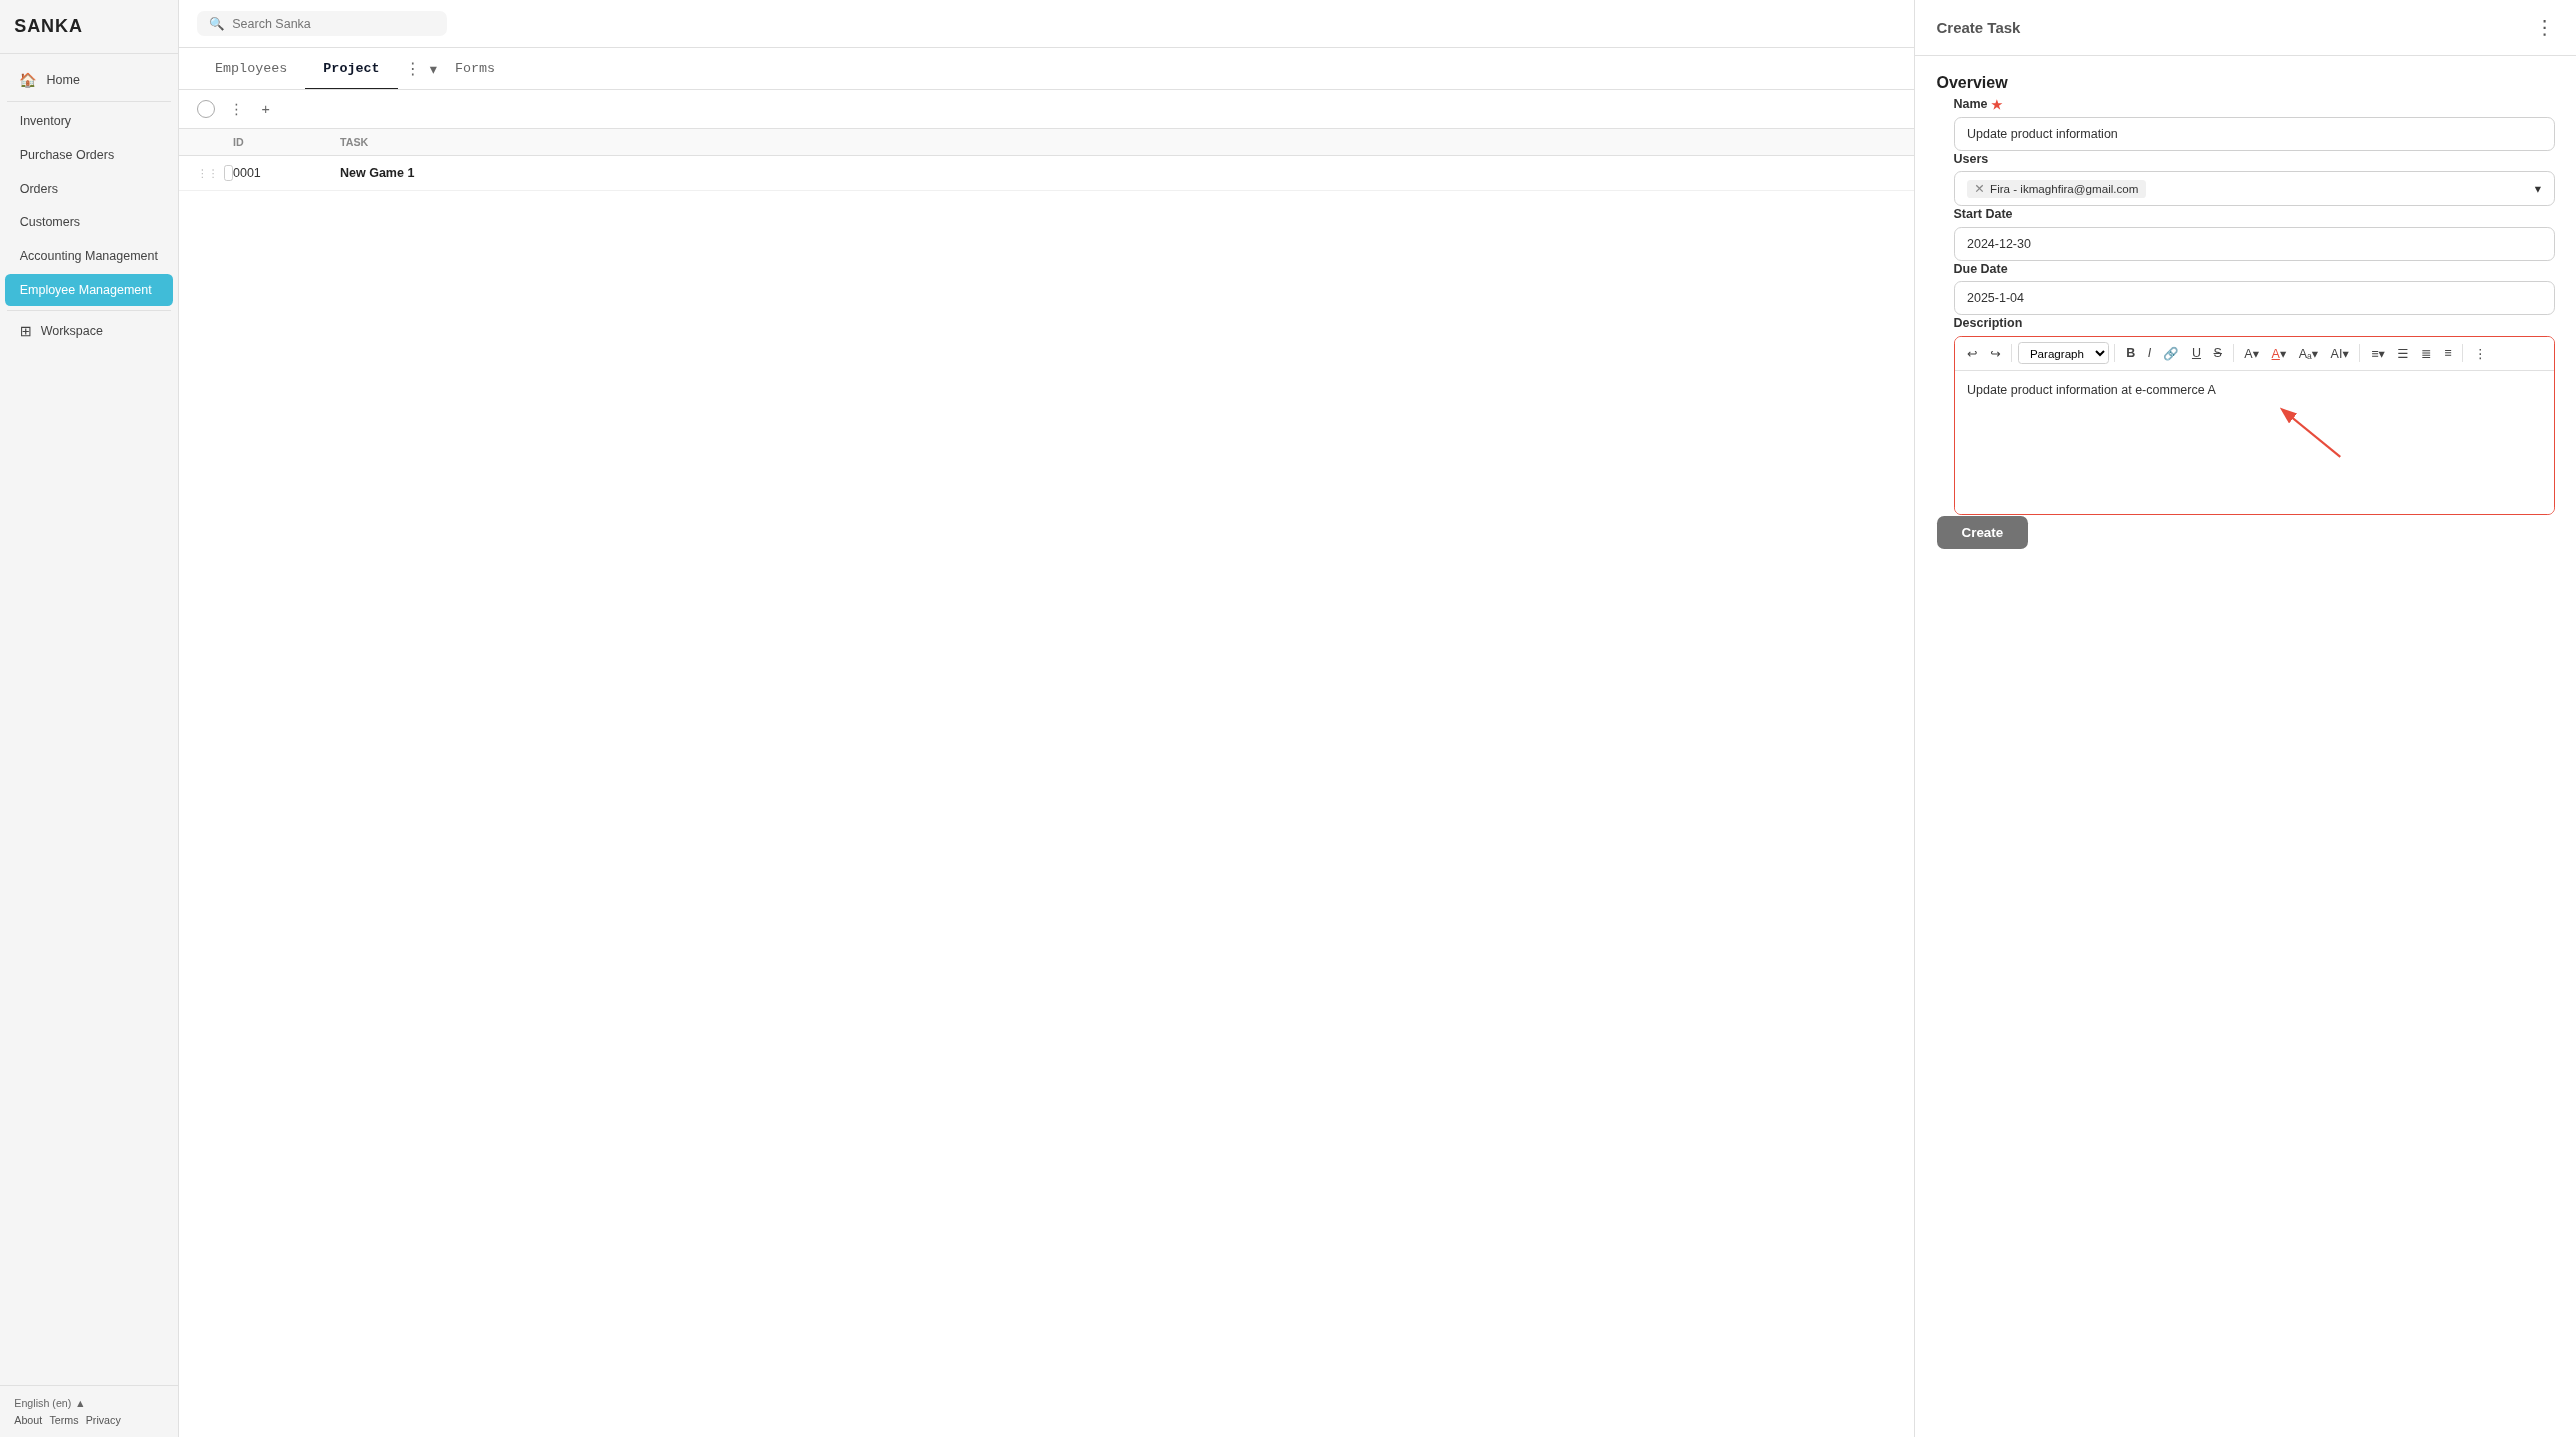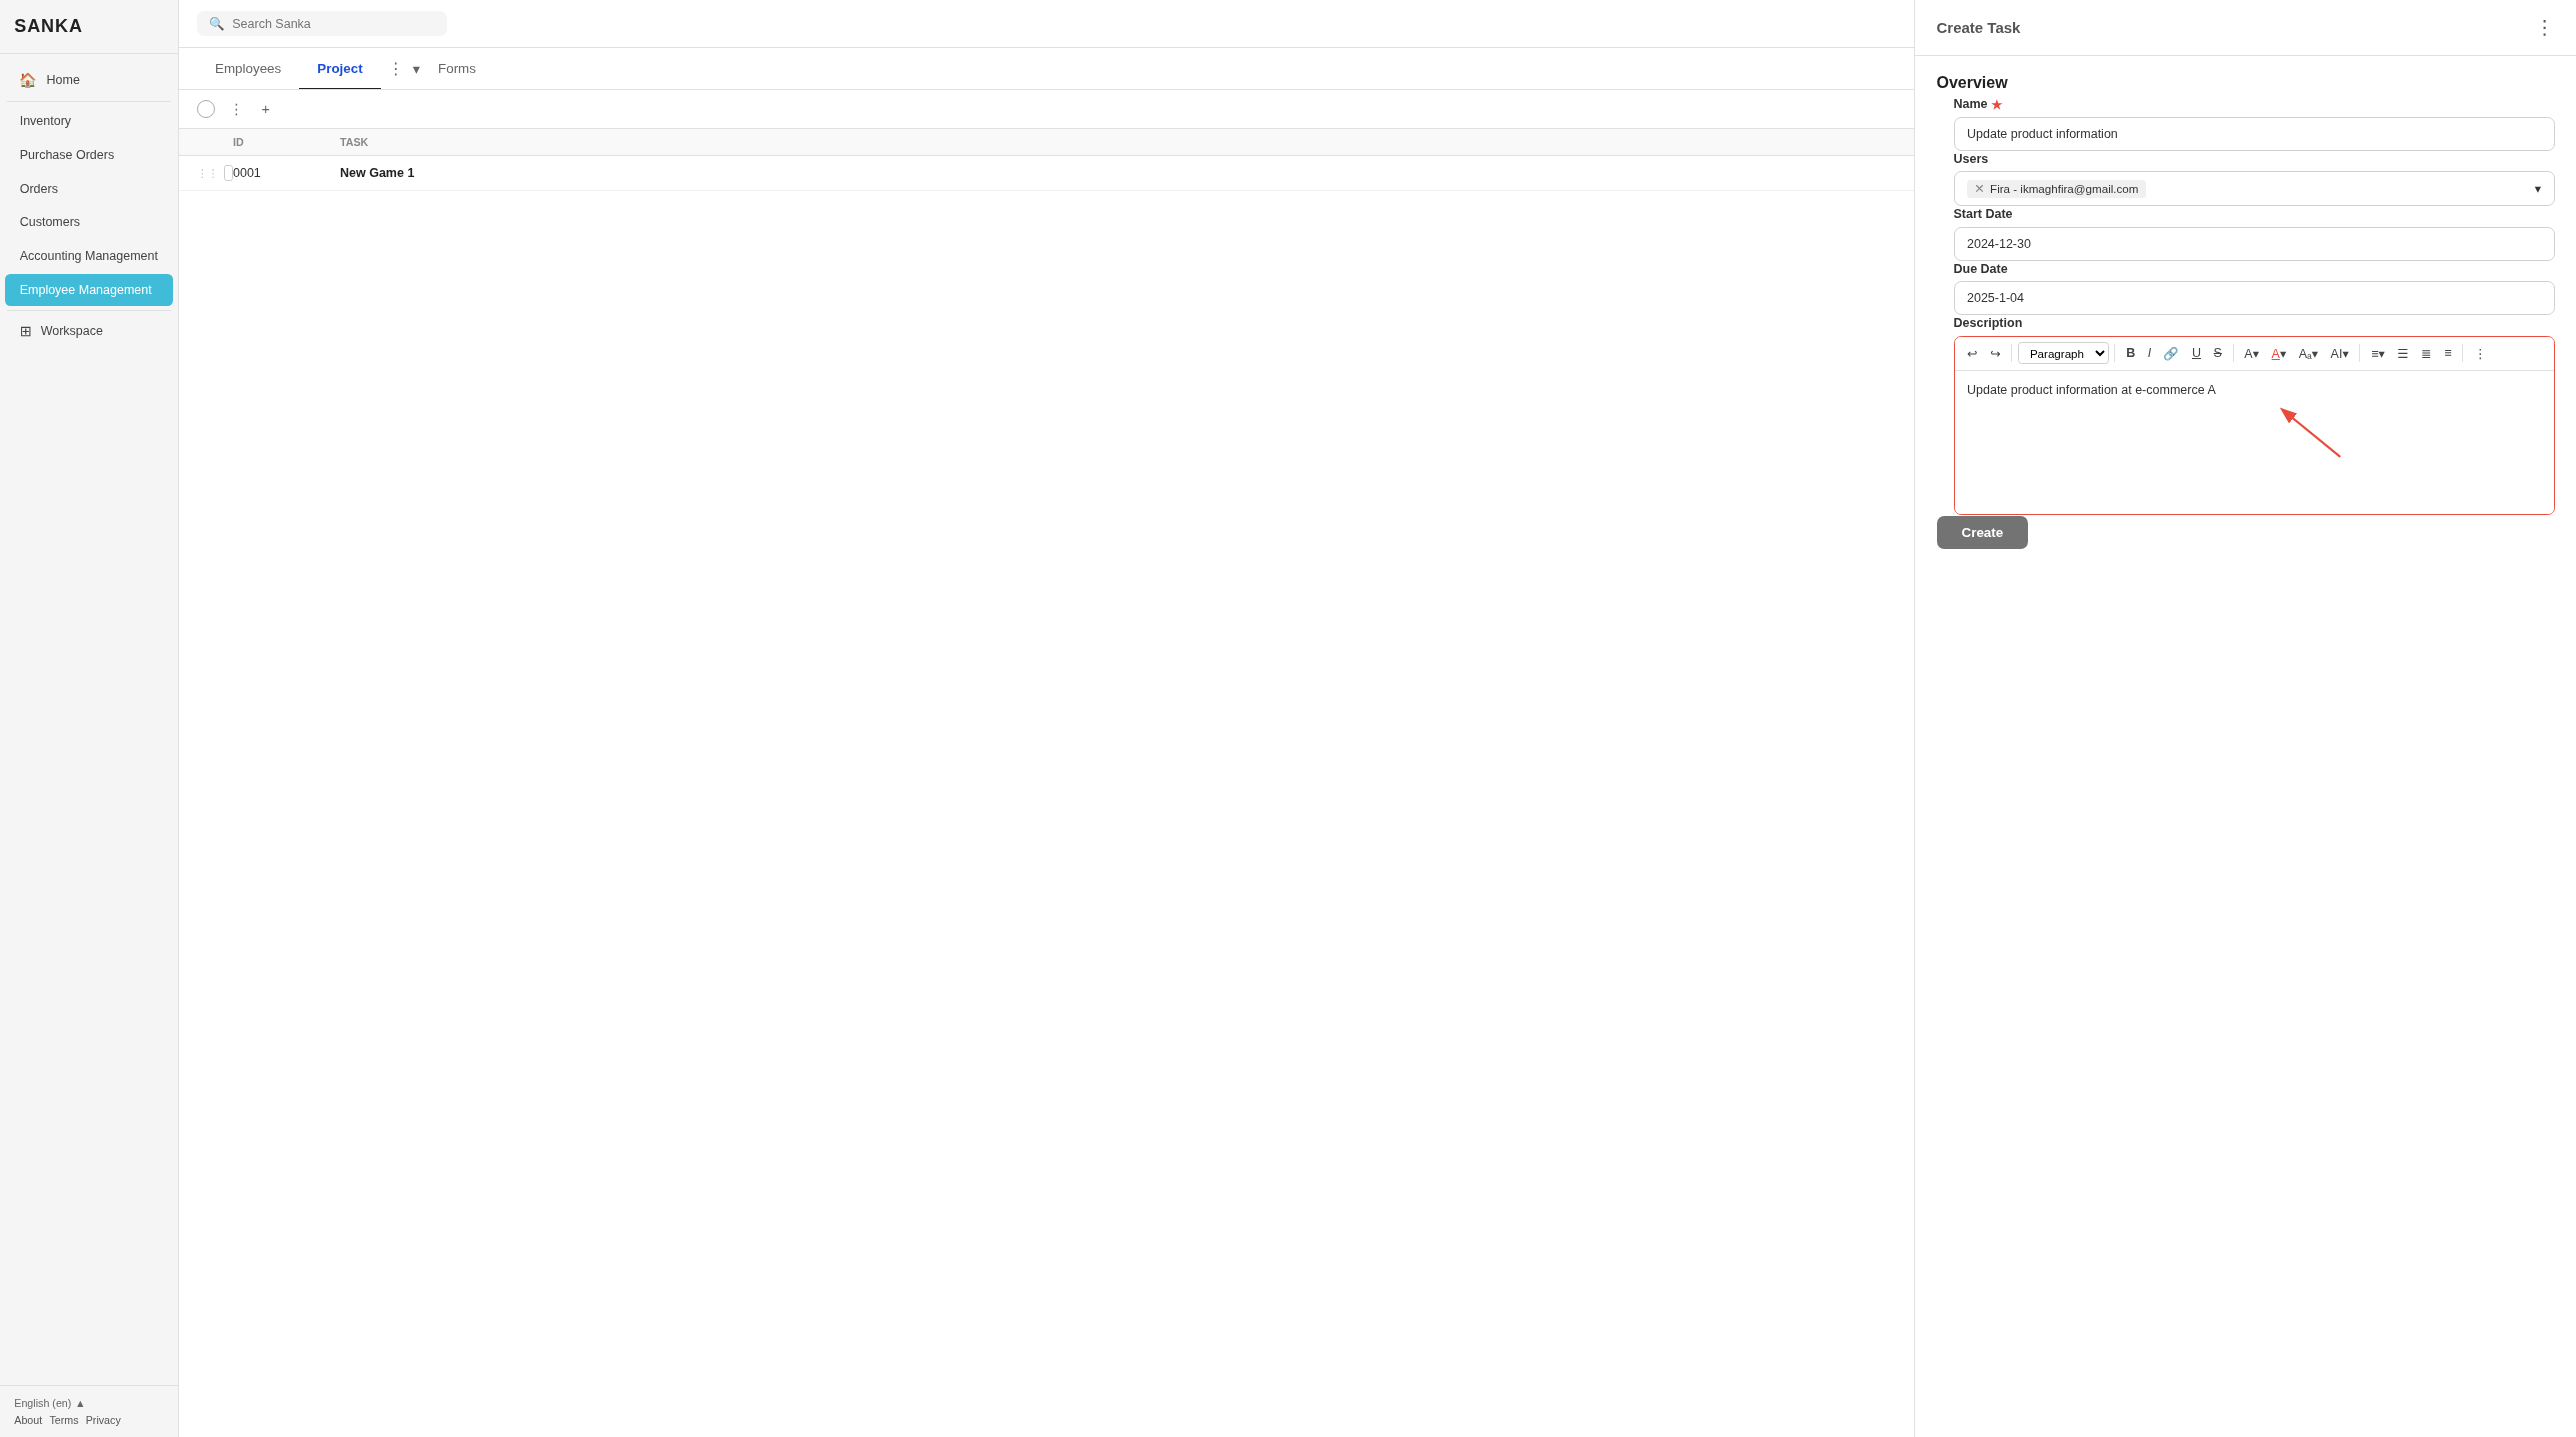--- a/index.html
+++ b/index.html
@@ -20,22 +20,22 @@
     
     .main-area { flex: 1; display: flex; flex-direction: column; background: #fff; overflow: hidden; }
 
     
     .topbar { display: flex; align-items: center; gap: 10.7px; padding: 10.7px 18px; border-bottom: 0.9px solid #e0e0e0; background: #fff; }
     .search-bar { display: flex; align-items: center; gap: 7.2px; background: #f5f5f5; border-radius: 7.2px; padding: 5.4px 12.5px; width: 250px; }
     .search-bar input { background: transparent; border: none; outline: none; font-size: 12.5px; color: #444; width: 100%; }
 
     
     .tabbar { display: flex; align-items: center; gap: 0; padding: 0 18px; border-bottom: 0.9px solid #e0e0e0; background: #fff; }
-    .tab { padding: 12.5px 18px; cursor: pointer; color: #666; font-size: 13.4px; border-bottom: 1.8px solid transparent; }
-    .tab.active { font-weight: 700; color: #1d4ed8; border-bottom: 1.8px solid #222; }
+    .tab { padding: 12.5px 18px; cursor: pointer; color: #666; font-size: 13.4px; border-bottom: 1.8px solid transparent; font-family: Liberation Mono, monospace; }
+    .tab.active { font-weight: 700; color: #0f172a; border-bottom: 1.8px solid #222; }
     .tab-actions { display: flex; align-items: center; gap: 5.4px; margin-left: 3.6px; }
     .tab-dot-menu { cursor: pointer; color: #666; font-size: 16px; padding: 1.8px 3.6px; }
     .tab-dropdown { cursor: pointer; color: #666; font-size: 14.3px; }
 
     
     .toolbar-row { display: flex; align-items: center; gap: 10.7px; padding: 9px 18px; border-bottom: 0.9px solid #e0e0e0; background: #fff; }
     .toolbar-circle { width: 18px; height: 18px; border-radius: 50%; border: 1.8px solid #aaa; background: #fff; }
     .toolbar-btn { background: none; border: none; cursor: pointer; color: #666; font-size: 14.3px; padding: 1.8px 3.6px; }
 
     

